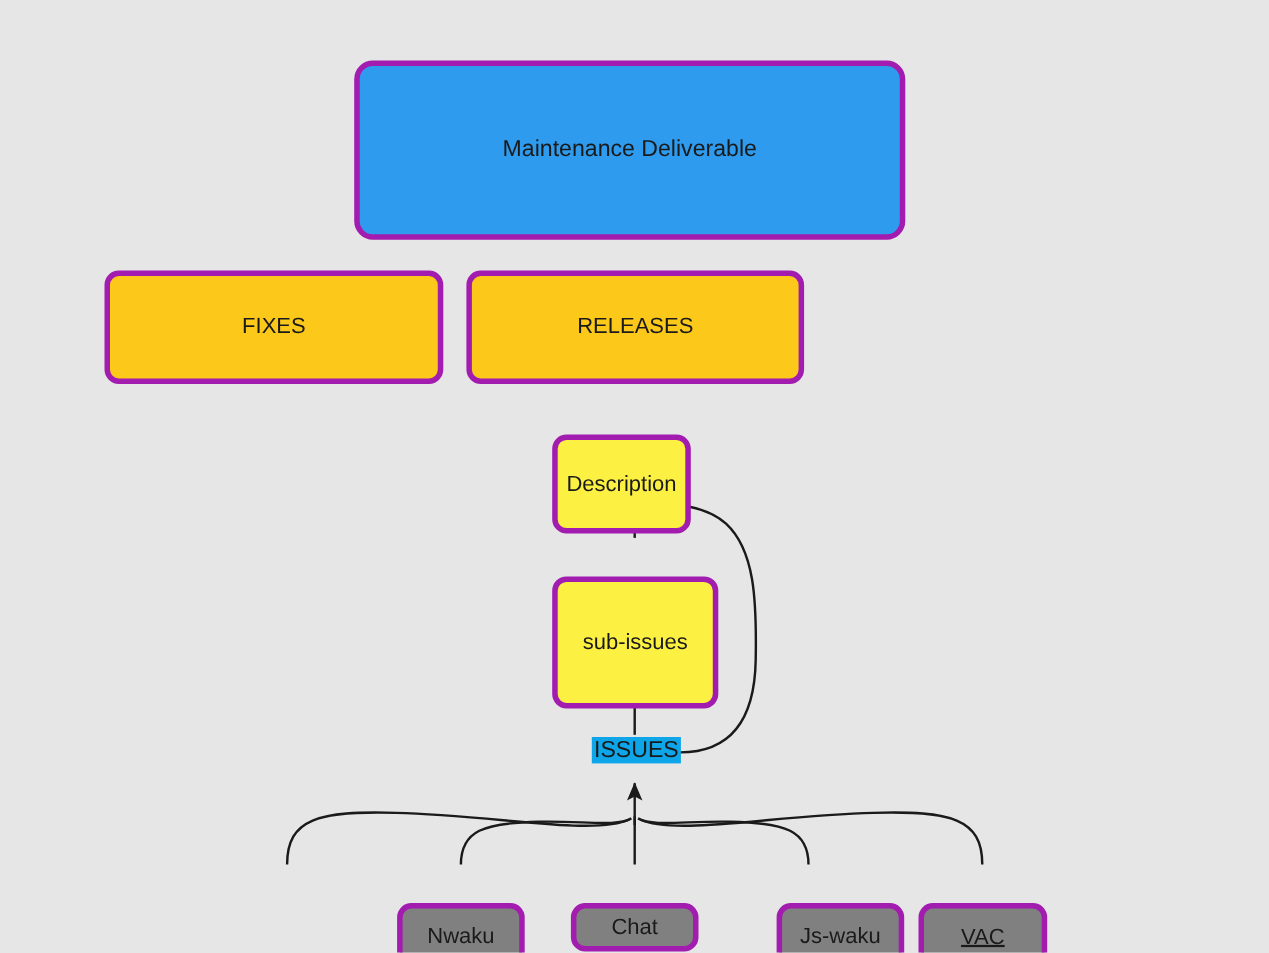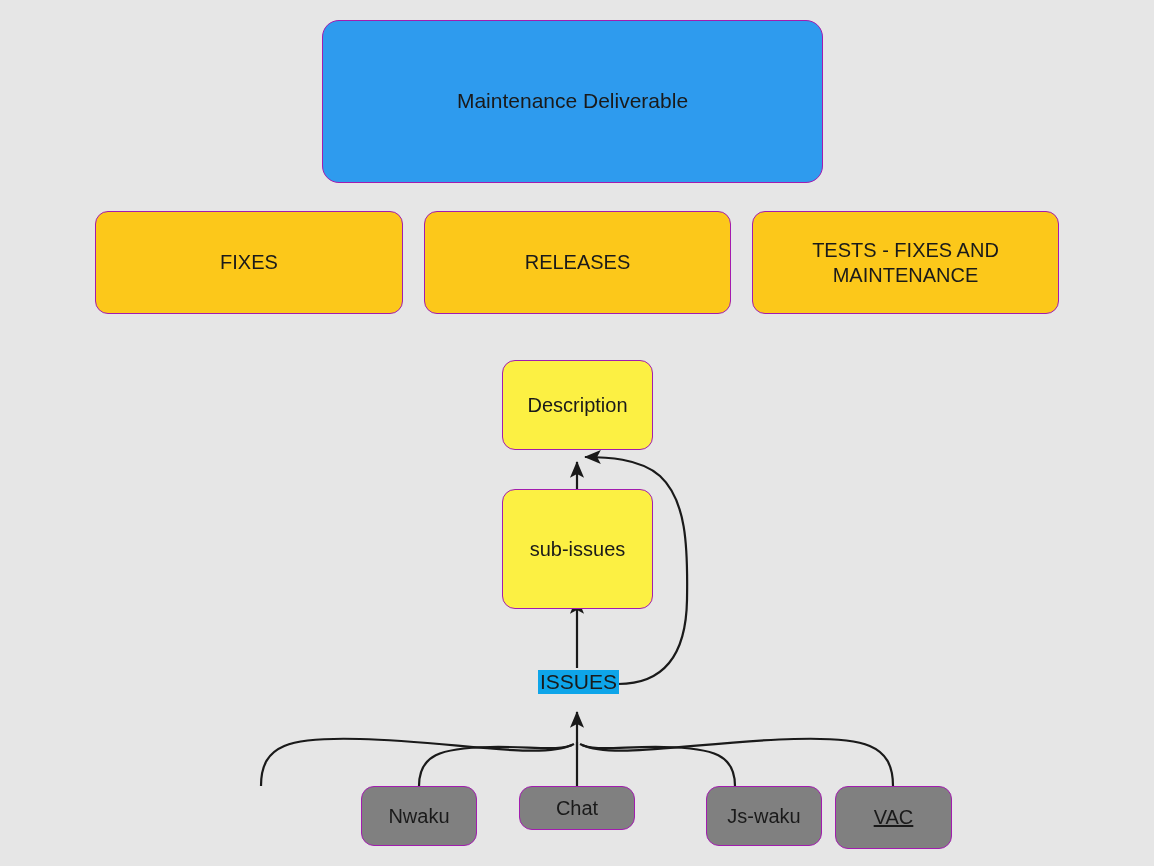--- a/index.html
+++ b/index.html
@@ -24,29 +24,30 @@
     position: absolute;
     left: 0;
     top: 0;
     width: 1154px;
     height: 866px;
     pointer-events: none;
   }
   .node {
     position: absolute;
     box-sizing: border-box;
-    border: 1px solid #a21caf;
+    border: 5px solid #a21caf;
     display: flex;
     align-items: center;
     justify-content: center;
     text-align: center;
     color: #1a1a1a;
     line-height: 1.25;
     white-space: pre-line;
     z-index: 2;
+    margin-top: 35px;
   }
   .node-deliverable {
     background: #2e9bee;
     border-radius: 17px;
     font-size: 21px;
   }
   .node-category {
     background: #fcc81a;
     border-radius: 13px;
     font-size: 20px;
@@ -103,26 +104,22 @@
   </div>
 
   <div class="node node-category" style="left:95px; top:211px; width:308px; height:103px;">
     <span>FIXES</span>
   </div>
 
   <div class="node node-category" style="left:424px; top:211px; width:307px; height:103px;">
     <span>RELEASES</span>
   </div>
 
-  <div class="node node-category" style="left:752px; top:211px; width:307px; height:103px;">
-    <span>TESTS - FIXES AND
-MAINTENANCE</span>
-  </div>
 
-  <div class="node node-detail" style="left:502px; top:360px; width:151px; height:90px;">
+  <div class="node node-detail" style="left:502px; top:360px; width:126px; height:90px;">
     <span>Description</span>
   </div>
 
   <div class="node node-detail" style="left:502px; top:489px; width:151px; height:120px;">
     <span>sub-issues</span>
   </div>
 
   <div class="edge-label" style="left:538px; top:670px;">ISSUES</div>
 
 

